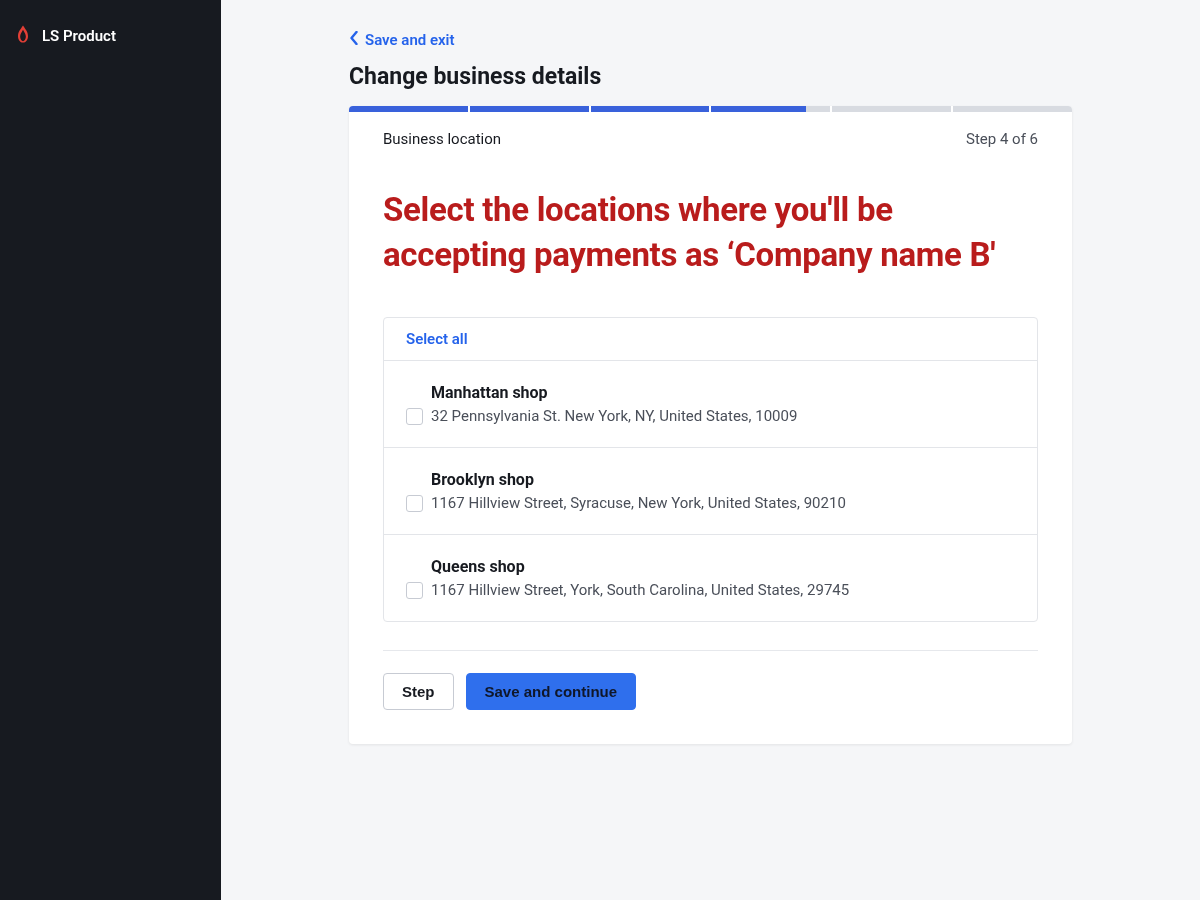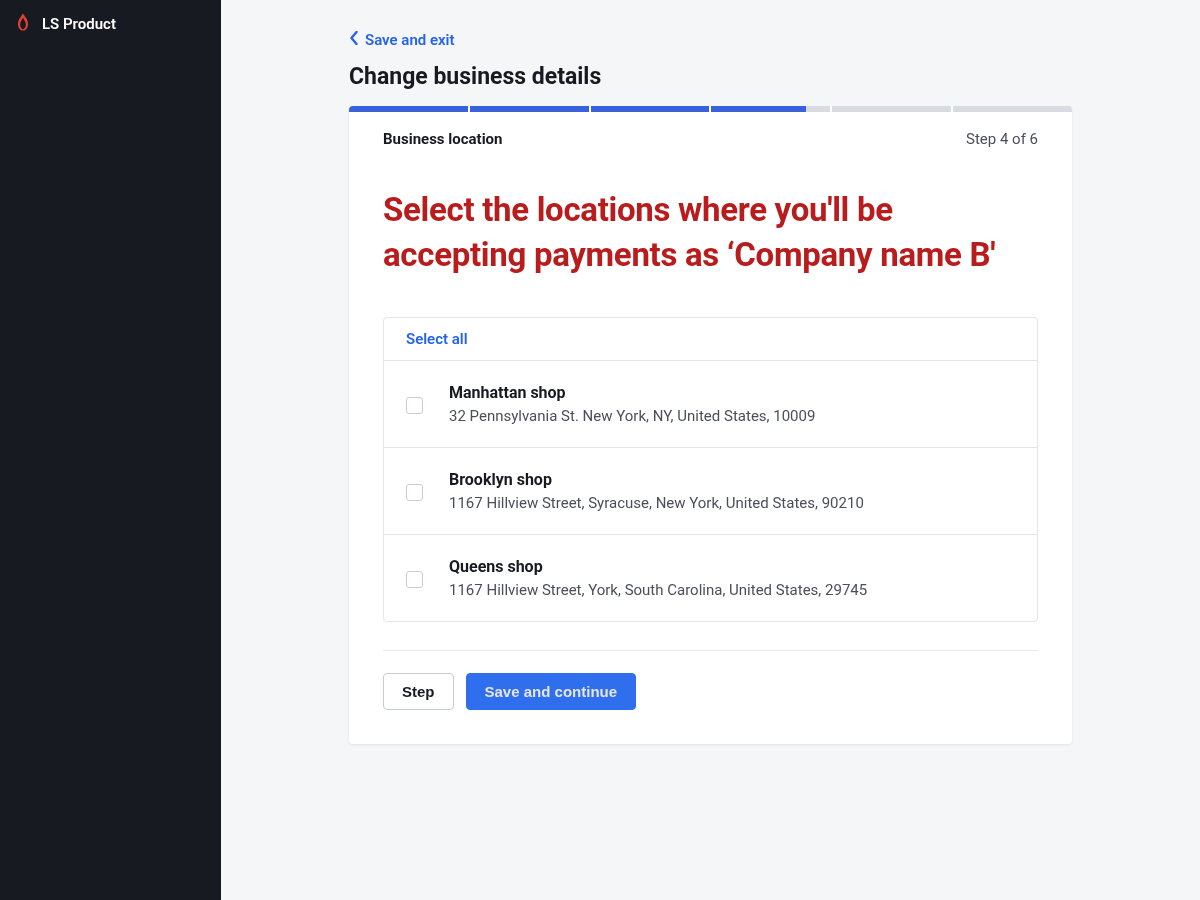--- a/index.html
+++ b/index.html
@@ -16,20 +16,21 @@
       height: 100%;
       background: #171a20;
       flex-shrink: 0;
     }
     .sidebar-header {
       height: 47px;
       display: flex;
       align-items: center;
       padding: 0 14px;
       gap: 10px;
+      margin-top: 12px;
     }
     .flame-icon {
       width: 18px;
       height: 20px;
     }
     .product-name {
       color: #ffffff;
       font-size: 15px;
       font-weight: 600;
     }
@@ -93,21 +94,21 @@
     .progress-seg:last-child { border-top-right-radius: 4px; }
     .progress-seg.partial {
       background: linear-gradient(to right, #3961db 80%, #d8dbe1 80%);
     }
     .card-header {
       display: flex;
       justify-content: space-between;
       padding: 18px 34px 0 34px;
       font-size: 15px;
     }
-    .section-label { font-weight: 700; color: #171a20; }
+    .section-label { font-weight: 400; color: #171a20; }
     .step-label { color: #4a4f59; }
     .card-body { padding: 40px 34px 34px 34px; }
     .heading {
       font-size: 33px;
       font-weight: 700;
       line-height: 1.35;
       color: #b91c1c;
       margin-bottom: 40px;
       letter-spacing: -0.3px;
     }
@@ -119,22 +120,22 @@
     .select-all {
       padding: 12px 22px;
       color: #2563eb;
       font-size: 15px;
       font-weight: 600;
       border-bottom: 1px solid #e3e5e9;
       cursor: pointer;
     }
     .loc-item {
       display: flex;
-      align-items: center;
-      gap: 26px;
+      align-items: flex-end;
+      gap: 8px;
       padding: 22px 22px;
       border-bottom: 1px solid #e3e5e9;
       cursor: pointer;
     }
     .loc-item:last-child { border-bottom: none; }
     .checkbox {
       width: 17px;
       height: 17px;
       border: 1.5px solid #c7cbd3;
       border-radius: 3px;
@@ -167,21 +168,21 @@
       cursor: pointer;
       border: 1px solid transparent;
     }
     .btn-secondary {
       background: #ffffff;
       border-color: #c7cbd3;
       color: #171a20;
     }
     .btn-primary {
       background: #2f6fed;
-      color: #e5e5e5;
+      color: #0f172a;
       border-color: #2f6fed;
     }
   </style>
 </head>
 <body>
 
 <aside class="sidebar">
   <div class="sidebar-header">
     <span>
       <svg class="flame-icon" viewBox="0 0 24 28">

